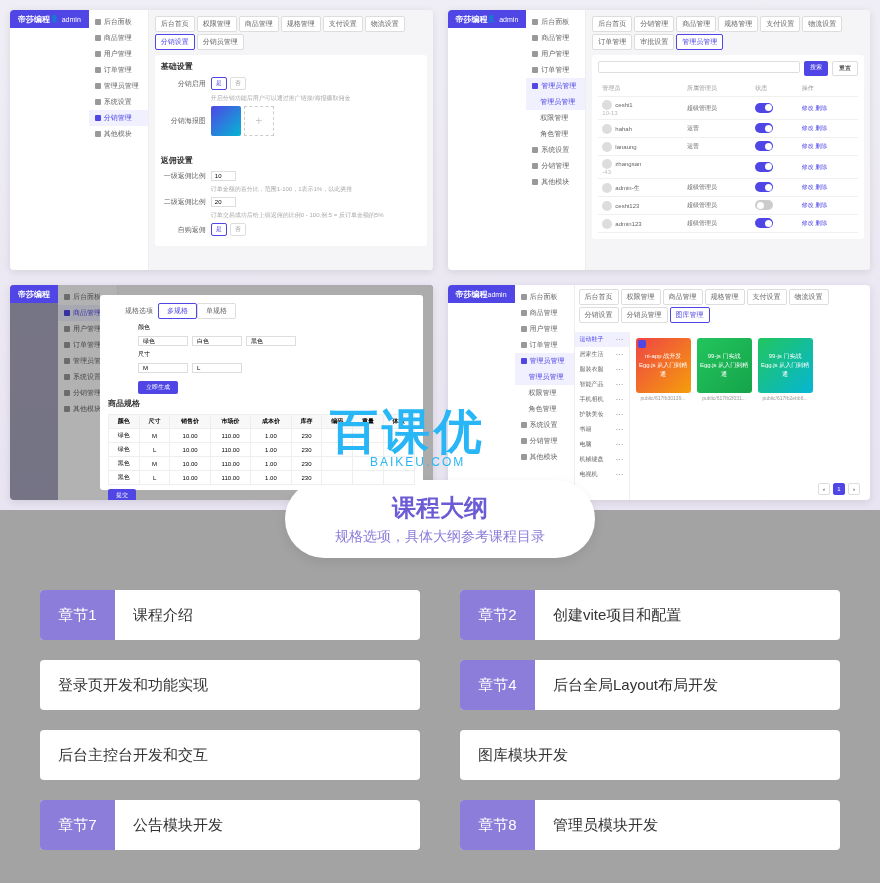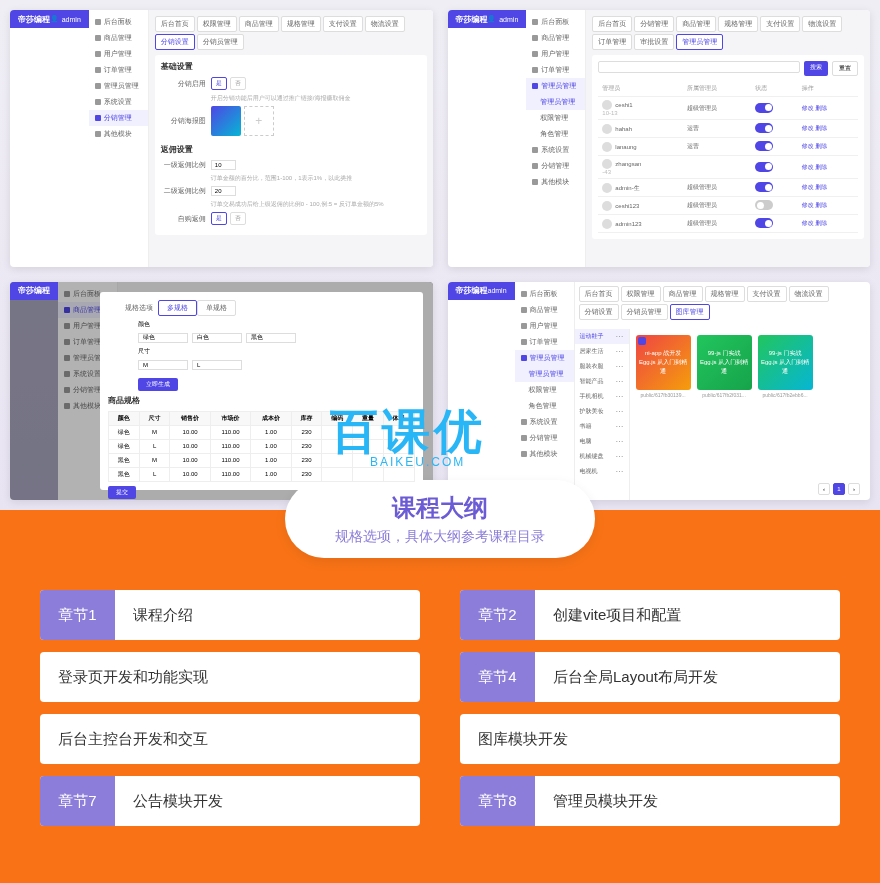--- a/index.html
+++ b/index.html
@@ -76,25 +76,25 @@
 .pagination{position:absolute;bottom:5px;right:10px;display:flex;gap:3px;font-size:6px}
 .page-btn{width:12px;height:12px;border:1px solid #ddd;display:flex;align-items:center;justify-content:center;border-radius:2px}
 .page-btn.active{background:#4f46e5;color:#fff;border-color:#4f46e5}
 
 
 .watermark{position:absolute;left:50%;top:380px;transform:translateX(-50%);z-index:10;text-align:center;pointer-events:none}
 .wm-text{font-size:48px;font-weight:bold;color:#29b6f6;letter-spacing:4px;position:absolute;top:20px;left:-10px;white-space:nowrap}
 .wm-sub{font-size:12px;color:#29b6f6;letter-spacing:2px;position:absolute;top:75px;left:30px}
 
 
-.bottom-section{height:373px;background:#f97316;position:relative;padding-top:50px}
+.bottom-section{height:373px;background:#a3a3a3;position:relative;padding-top:50px}
 .syllabus-header{position:absolute;top:-30px;left:50%;transform:translateX(-50%);background:#fff;border-radius:40px;padding:12px 50px;text-align:center;box-shadow:0 4px 12px rgba(0,0,0,0.08)}
 .syllabus-title{font-size:24px;font-weight:bold;color:#6b5bd4;margin-bottom:4px}
 .syllabus-sub{font-size:14px;color:#8b7dd9}
-.chapters{display:grid;grid-template-columns:1fr 1fr;gap:12px 40px;padding:30px 40px 0}
+.chapters{display:grid;grid-template-columns:1fr 1fr;gap:20px 40px;padding:30px 40px 0}
 .chapter{display:flex;align-items:center;background:#fff;border-radius:4px;overflow:hidden;height:50px}
 .chapter-badge{background:#8b7dd9;color:#fff;width:75px;height:100%;display:flex;align-items:center;justify-content:center;font-size:15px;font-weight:500;flex-shrink:0}
 .chapter-title{padding:0 18px;font-size:15px;color:#333}
 </style>
 </head>
 <body>
 
 <div class="top-section">
   <div class="shots-grid">
 
@@ -162,21 +162,21 @@
               </span>
             </div>
             <div class="tip">开启分销功能后用户可以通过推广链接/海报赚取佣金</div>
             <div class="form-row">
               <span class="form-label">分销海报图</span>
               <span class="form-val">
                 <span class="thumb"></span>
                 <span class="add-box">+</span>
               </span>
             </div>
-            <div class="panel-title" style="margin-top:8px">返佣设置</div>
+            <div class="panel-title" style="margin-top:19px">返佣设置</div>
             <div class="form-row">
               <span class="form-label">一级返佣比例</span>
               <input class="mini-input" value="10" style="">
             </div>
             <div class="tip">订单金额的百分比，范围1-100，1表示1%，以此类推</div>
             <div class="form-row">
               <span class="form-label">二级返佣比例</span>
               <input class="mini-input" value="20" style="">
             </div>
             <div class="tip">订单交易成功后给上级返佣的比例0 - 100,例:5 = 反订单金额的5%</div>

